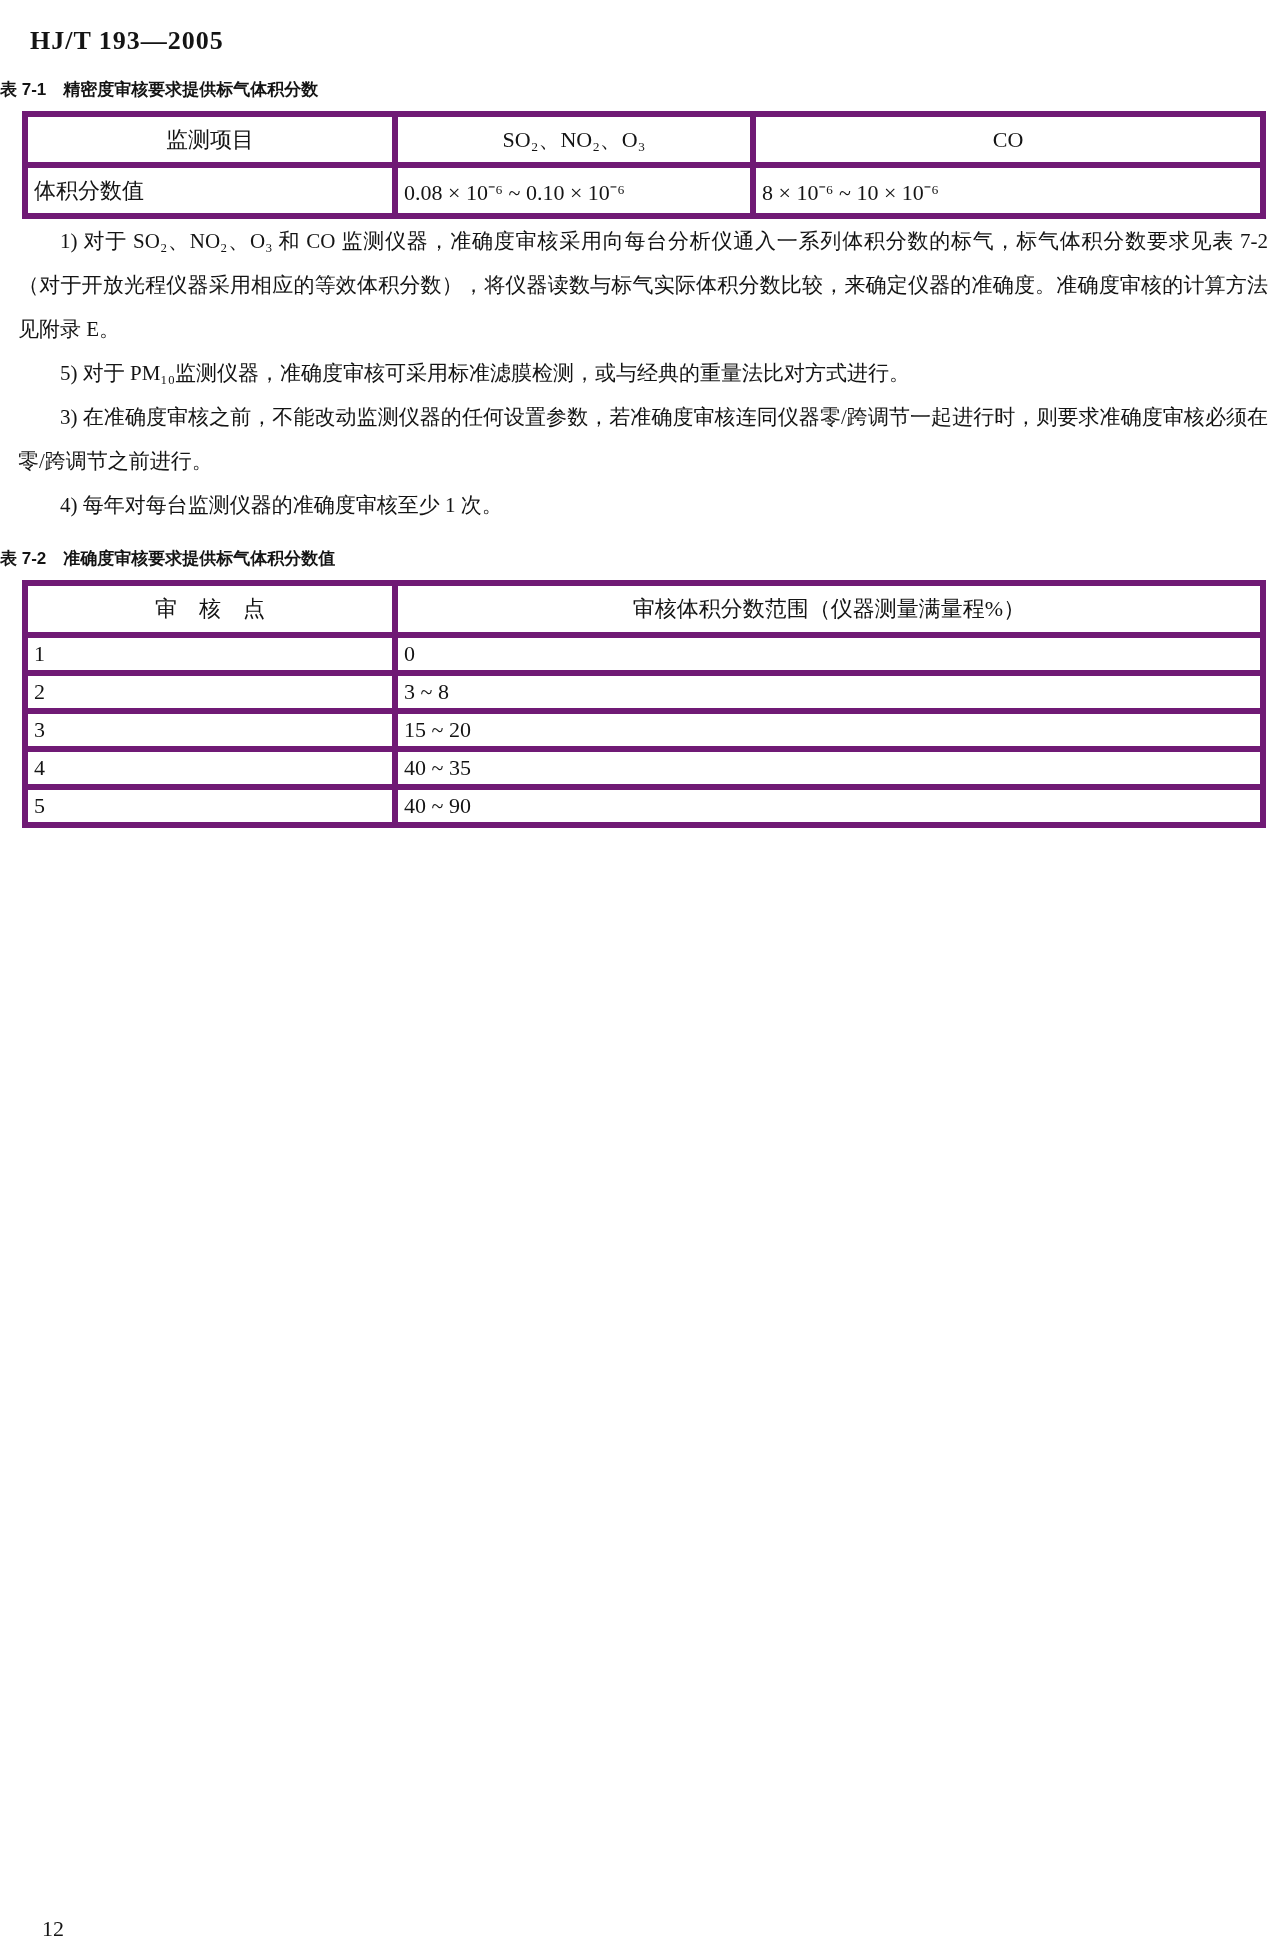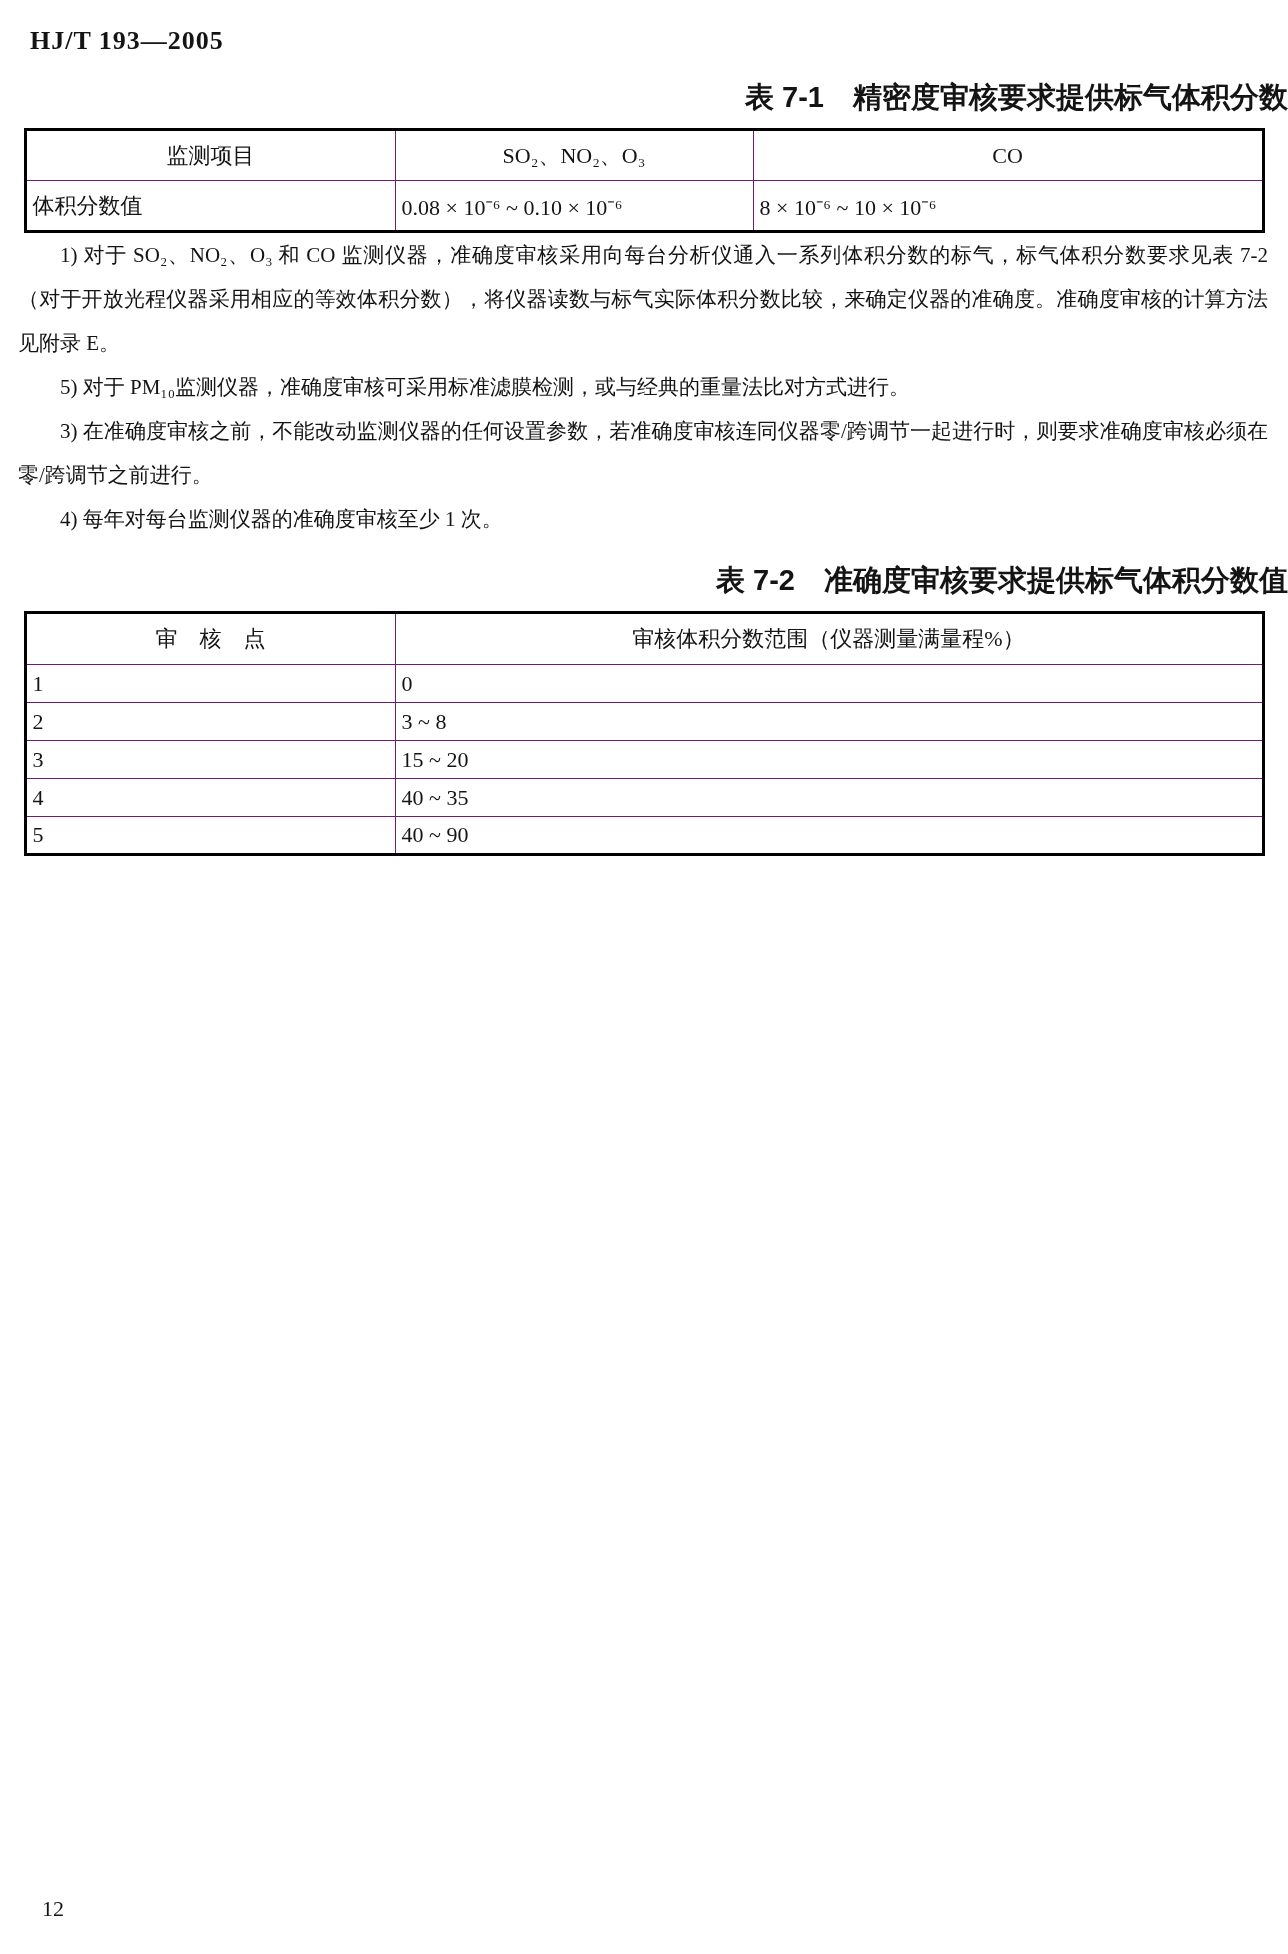--- a/index.html
+++ b/index.html
@@ -13,35 +13,35 @@
     overflow: hidden;
   }
   .doc-header {
     padding: 26px 0 0 30px;
     font-family: "Liberation Serif", serif;
     font-weight: bold;
     font-size: 26px;
     letter-spacing: 1px;
   }
   .table-title {
-    text-align: right;
+    text-align: left;
     font-family: "Liberation Sans", sans-serif;
     font-weight: bold;
-    font-size: 29px;
+    font-size: 17px;
     margin-top: 22px;
   }
   table.tbl {
     border-collapse: collapse;
     table-layout: fixed;
     width: 1238px;
     margin: 10px auto 0 auto;
     border: 3px solid #000;
   }
   table.tbl th, table.tbl td {
-    border: 1px solid #701a75;
+    border: 6px solid #701a75;
     vertical-align: middle;
     font-family: "Liberation Serif", serif;
     font-size: 22px;
     font-weight: normal;
     padding: 0 6px;
   }
   table.tbl1 tr { height: 51px; }
   table.tbl2 tr.head-row { height: 52px; }
   table.tbl2 tr.data-row { height: 38px; }
   .section-heading {
@@ -57,21 +57,21 @@
     font-family: "Liberation Serif", serif;
     font-size: 21px;
     line-height: 44px;
     text-align: justify;
     text-indent: 2em;
   }
   .table2-title { margin-top: 20px; }
   .page-number {
     position: absolute;
     left: 42px;
-    bottom: 32px;
+    bottom: 12px;
     font-family: "Liberation Serif", serif;
     font-size: 22px;
   }
 </style>
 </head>
 <body>
 
 <div class="page">
 
   <div class="doc-header">HJ/T 193—2005</div>

